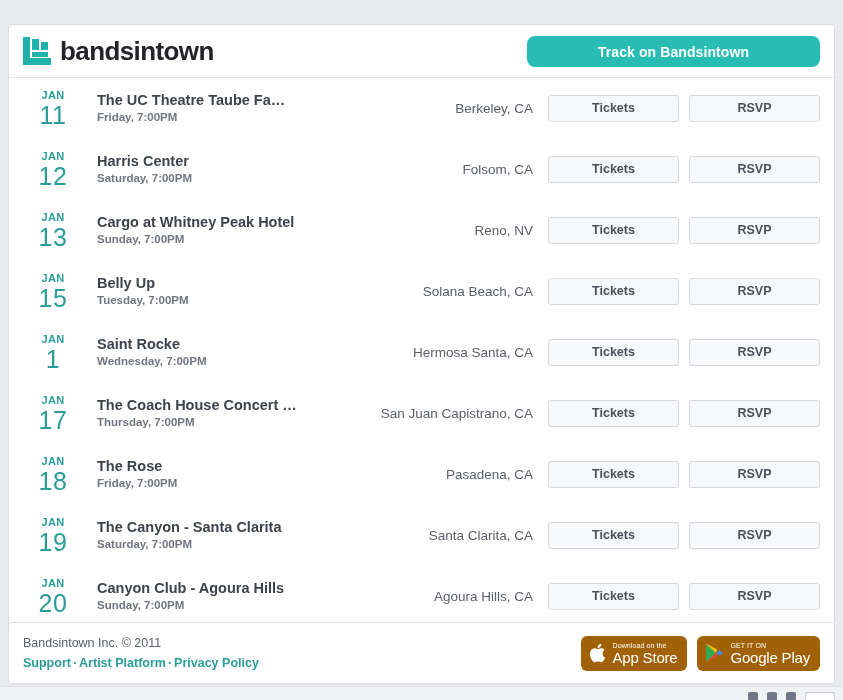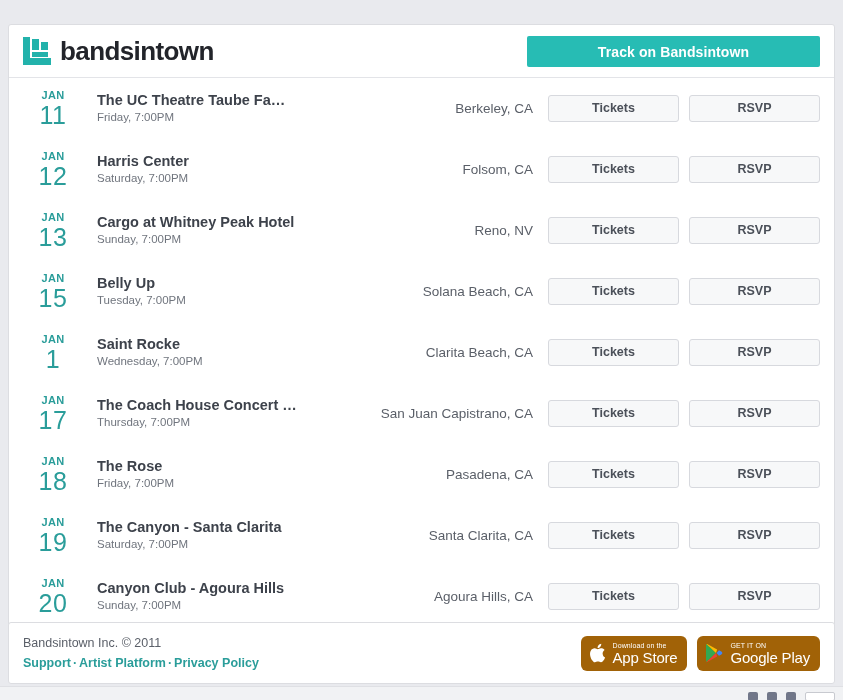--- a/index.html
+++ b/index.html
@@ -89,21 +89,21 @@
 
   .track-btn {
     position: absolute;
     right: 14px;
     top: 11px;
     width: 293px;
     height: 31px;
     background: #27bcb4;
     color: #ffffff;
     border: none;
-    border-radius: 2px;
+    border-radius: 8px;
     font-family: "Liberation Sans", sans-serif;
     font-size: 14px;
     font-weight: 700;
     cursor: pointer;
     letter-spacing: 0.1px;
   }
 
   
   .events { padding: 0; }
 
@@ -150,20 +150,21 @@
     line-height: 1.2;
     white-space: nowrap;
     overflow: hidden;
     text-overflow: ellipsis;
   }
   .when {
     font-size: 11.5px;
     color: #70757e;
     margin-top: 2px;
     line-height: 1.2;
+    font-weight: bold;
   }
 
   .location-cell {
     flex: 0 0 240px;
     width: 240px;
     text-align: right;
     font-size: 13.5px;
     color: #5a5f68;
     padding-right: 15px;
     white-space: nowrap;
@@ -388,21 +389,21 @@
         </div>
         <div class="event-row">
           <div class="date-cell">
             <span class="date-month">JAN</span>
             <span class="date-day">1</span>
           </div>
           <div class="info-cell">
             <div class="venue">Saint Rocke</div>
             <div class="when">Wednesday, 7:00PM</div>
           </div>
-          <div class="location-cell">Clarita Beach, CA</div>
+          <div class="location-cell">Hermosa Santa, CA</div>
           <div class="actions-cell">
             <button class="pill-btn">Tickets</button>
             <button class="pill-btn">RSVP</button>
           </div>
         </div>
         <div class="event-row">
           <div class="date-cell">
             <span class="date-month">JAN</span>
             <span class="date-day">17</span>
           </div>

